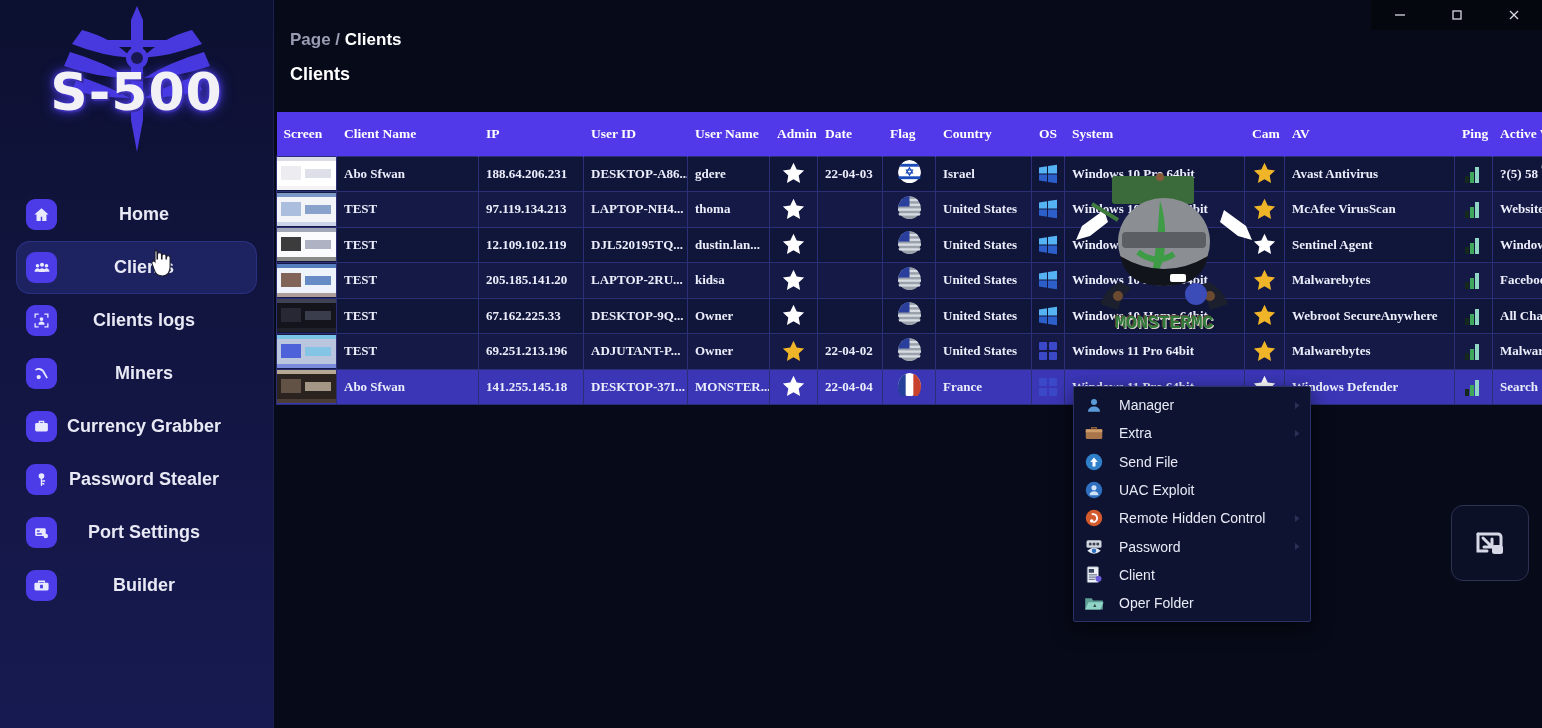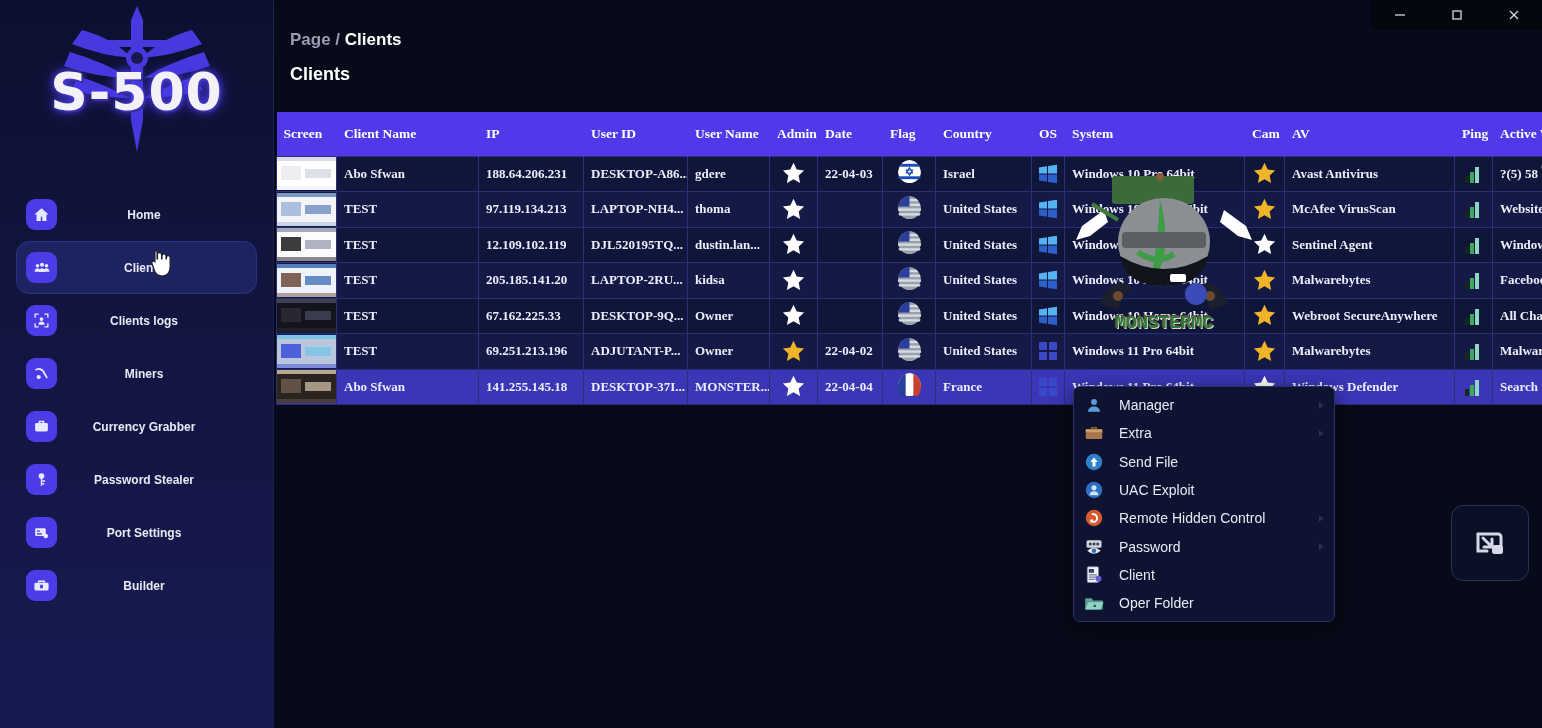--- a/index.html
+++ b/index.html
@@ -42,21 +42,21 @@
     height: 53px; margin: 0 16px; border-radius: 14px; padding-left: 10px;
   }
   .nav-item.active { background: #1d2260; box-shadow: inset 0 0 0 1px #2a3080; }
   .nav-ico {
     width: 31px; height: 31px; border-radius: 9px;
     background: #4b3ce8; display: flex; align-items: center; justify-content: center;
     flex: 0 0 auto;
   }
   .nav-ico svg { display: block; }
   .nav-label {
-    flex: 1; text-align: center; color: #e8e9f5; font-size: 12px; font-weight: bold;
+    flex: 1; text-align: center; color: #e8e9f5; font-size: 18px; font-weight: bold;
     padding-right: 26px; white-space: nowrap;
   }
   #cursor { position: absolute; left: 152px; top: 248px; width: 22px; height: 30px; z-index: 25; }
 
   
   #main { position: absolute; left: 274px; top: 0; right: 0; bottom: 0; background: #070a18; }
   #crumbs { padding: 30px 0 0 16px; }
   .crumb-row { font-size: 17px; font-weight: bold; color: #fff; }
   .crumb-row .muted { color: #9a9cb4; text-align: center; }
   .page-title { margin-top: 14px; font-size: 18px; font-weight: bold; color: #fff; }
@@ -94,22 +94,22 @@
   }
   #watermark .wm-text {
     position: absolute; bottom: 6px; left: 0; right: 0; text-align: center;
     font-size: 19px; font-weight: bold; font-family: Liberation Mono, monospace;
     color: #2f7a3c; letter-spacing: -0.5px;
     text-shadow: 1px 1px 0 #d8d2c4, -1px -1px 0 #5d4730;
   }
 
   
   #ctxmenu {
-    position: absolute; left: 799px; top: 386px; width: 262px;
-    background: #0d1330; border: 1px solid #2a3166; border-radius: 7px;
+    position: absolute; left: 799px; top: 386px; width: 238px;
+    background: #0d1330; border: 1px solid #2a3166; border-radius: 2px;
     padding: 4px 0; z-index: 50;
     box-shadow: 0 6px 20px rgba(0,0,0,.55);
   }
   .ctx-item {
     display: flex; align-items: center; height: 28.3px; padding: 0 6px 0 10px;
     color: #e9eaf6; font-size: 14px;
   }
   .ctx-ico {
     width: 20px; height: 20px; flex: 0 0 auto; margin-right: 15px;
     display: flex; align-items: center; justify-content: center;

